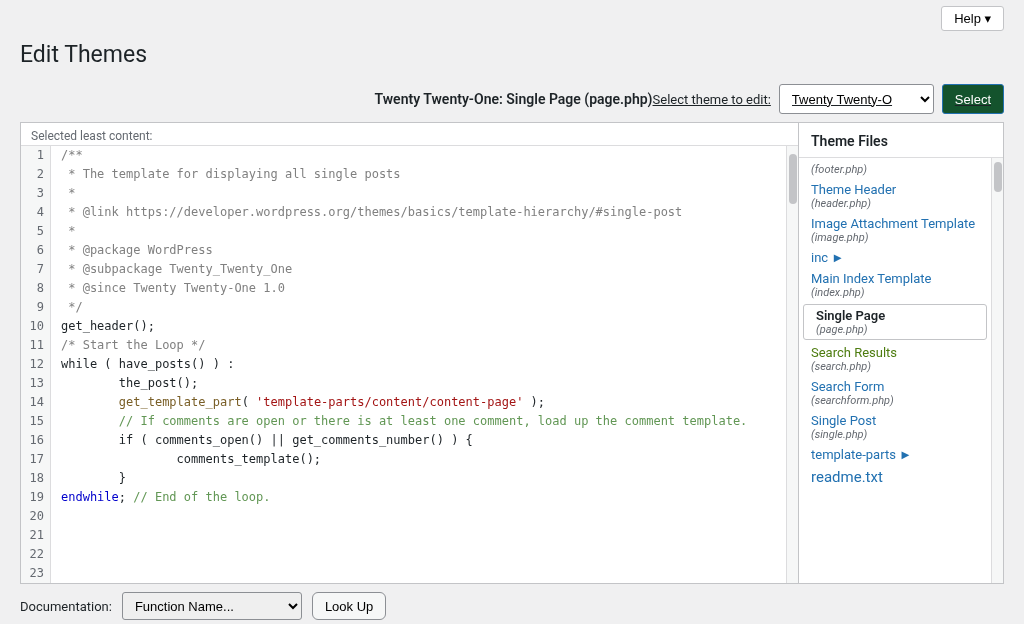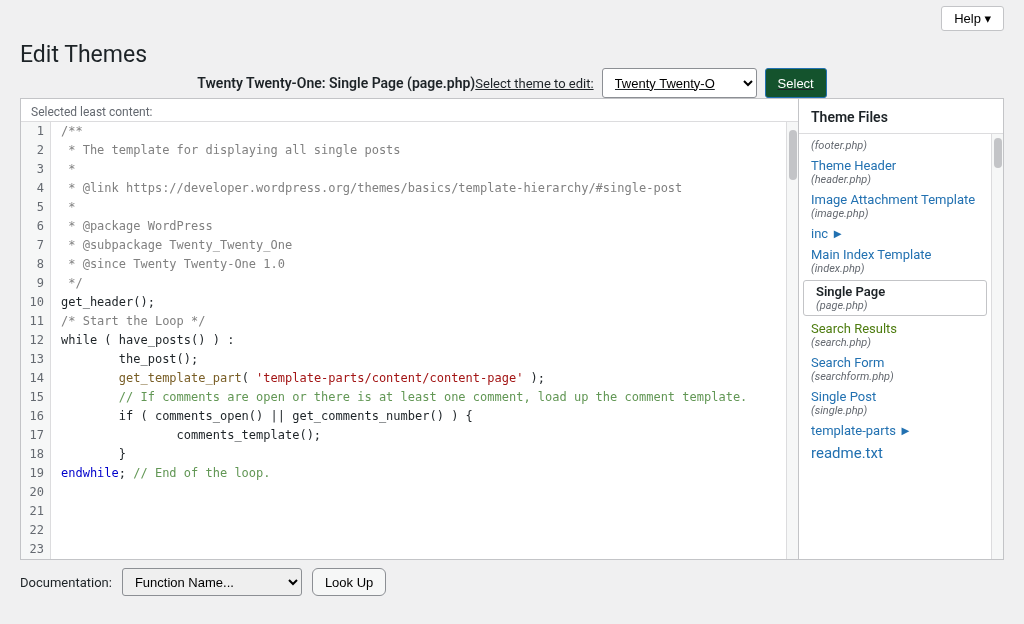--- a/index.html
+++ b/index.html
@@ -1,22 +1,22 @@
 <!DOCTYPE html>
 <html><head>
   <meta charset="utf-8">
   <style>
     * { box-sizing: border-box; margin: 0; padding: 0; }
     body { font-family: -apple-system, BlinkMacSystemFont, "Segoe UI", Roboto, sans-serif; font-size: 13px; background: #f0f0f1; color: #1d2327; }
 
     .wrap { padding: 10px 20px 20px 20px; }
 
-    .page-title { font-size: 23px; font-weight: 400; color: #1d2327; margin-bottom: 0; }
+    .page-title { font-size: 23px; font-weight: 400; color: #1d2327; margin-bottom: 16px; }
 
-    .top-bar { display: flex; justify-content: center; align-items: center; }
+    .top-bar { display: flex; justify-content: flex-end; align-items: center; margin-bottom: 8px; }
     .file-title { font-size: 14px; font-weight: 600; }
     .theme-select-area { display: flex; align-items: center; gap: 8px; font-size: 13px; color: #1d2327; text-decoration: underline; }
     .theme-select-area select { border: 1px solid #8c8f94; border-radius: 3px; padding: 4px 24px 4px 8px; font-size: 13px; height: 30px; background: #fff; appearance: auto; }
     .select-btn { background: #14532d; color: #fff; border: 1px solid #2271b1; border-radius: 3px; padding: 4px 12px; font-size: 13px; cursor: pointer; height: 30px; }
 
     .bottom-bar { padding: 8px 0; display: flex; align-items: center; gap: 10px; }
   </style>
 </head>
 <body>
 

